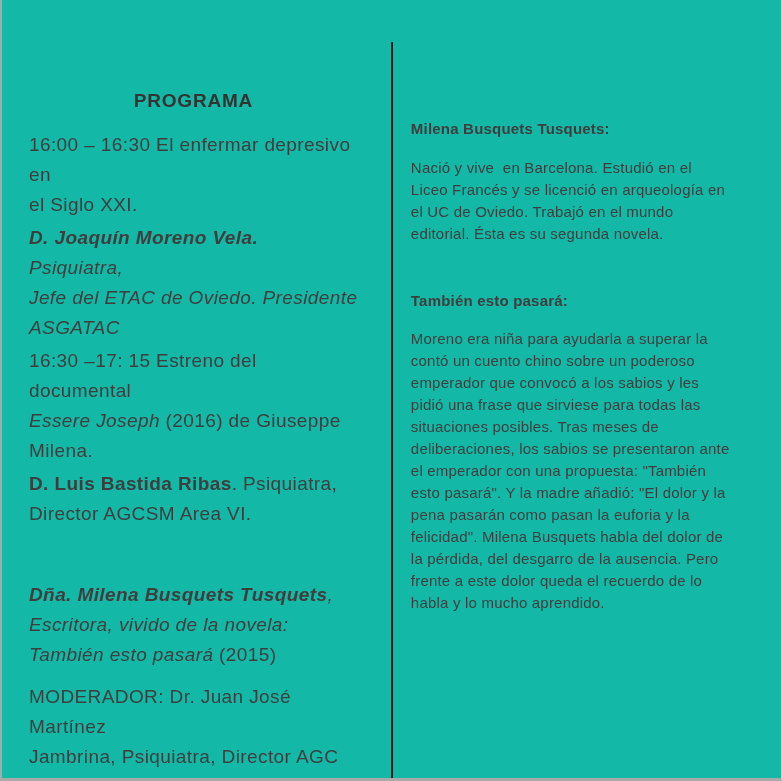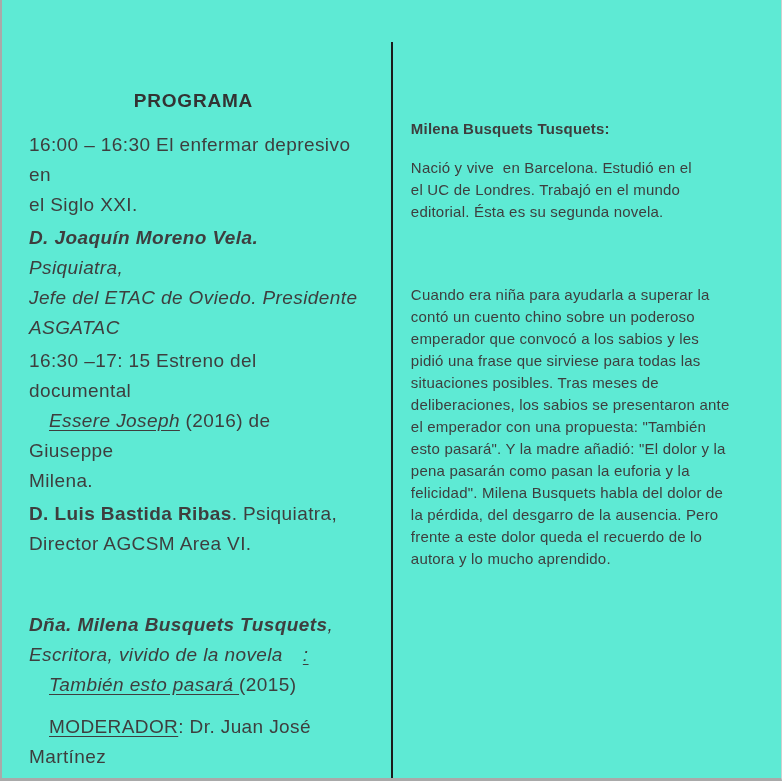--- a/index.html
+++ b/index.html
@@ -5,21 +5,21 @@
   html, body {
     margin: 0;
     padding: 0;
     background: #ffffff;
   }
   .page {
     position: relative;
     width: 782px;
     height: 781px;
     box-sizing: border-box;
-    background: #5eead4;
+    background: #14b8a6;
     border-left: 2px solid #a9a9a9;
     border-right: 1px solid #cfcfcf;
     border-bottom: 3px solid #a9a9a9;
     overflow: hidden;
     font-family: "Liberation Sans", "DejaVu Sans", sans-serif;
     color: #3e3e3e;
   }
   .columns {
     display: flex;
     width: 100%;
@@ -54,21 +54,21 @@
     text-align: center;
     letter-spacing: 0.8px;
     margin-bottom: 14px;
     color: #333333;
   }
   .col-left .block { margin-bottom: 3px; }
   .col-right .block { margin-bottom: 0; }
   .block .line { white-space: pre-wrap; }
   .b { font-weight: bold; }
   .i { font-style: italic; }
-  .u { text-decoration: underline; text-underline-offset: 3px; margin-left: 20px; }
+  .u { text-underline-offset: 3px; }
   .spacer { width: 100%; }
 </style>
 </head>
 <body>
 
 <div class="page">
   <div class="columns">
     <div class="col-left">
       <div class="doc-heading">PROGRAMA</div>
       <div id="left-blocks">
@@ -104,37 +104,41 @@
         </div>
     </div>
     <div class="col-right">
       <div id="right-blocks">
           <div class="block">
             <div class="line"><span class="b">Milena Busquets Tusquets:</span></div>
           </div>
           <div class="spacer" style="height: 17px;"></div>
           <div class="block">
             <div class="line"><span>Nació y vive  en Barcelona. Estudió en el</span></div>
-            <div class="line"><span>el UC de Londres. Trabajó en el mundo</span></div>
+            <div class="line"><span>Liceo Francés y se licenció en arqueología en</span></div>
+            <div class="line"><span>el UC de Oviedo. Trabajó en el mundo</span></div>
             <div class="line"><span>editorial. Ésta es su segunda novela.</span></div>
           </div>
           <div class="spacer" style="height: 45px;"></div>
+          <div class="block">
+            <div class="line"><span class="b">También esto pasará:</span></div>
+          </div>
           <div class="spacer" style="height: 16px;"></div>
           <div class="block">
-            <div class="line"><span>Cuando era niña para ayudarla a superar la</span></div>
+            <div class="line"><span>Moreno era niña para ayudarla a superar la</span></div>
             <div class="line"><span>contó un cuento chino sobre un poderoso</span></div>
             <div class="line"><span>emperador que convocó a los sabios y les</span></div>
             <div class="line"><span>pidió una frase que sirviese para todas las</span></div>
             <div class="line"><span>situaciones posibles. Tras meses de</span></div>
             <div class="line"><span>deliberaciones, los sabios se presentaron ante</span></div>
             <div class="line"><span>el emperador con una propuesta: "También</span></div>
             <div class="line"><span>esto pasará". Y la madre añadió: "El dolor y la</span></div>
             <div class="line"><span>pena pasarán como pasan la euforia y la</span></div>
             <div class="line"><span>felicidad". Milena Busquets habla del dolor de</span></div>
             <div class="line"><span>la pérdida, del desgarro de la ausencia. Pero</span></div>
             <div class="line"><span>frente a este dolor queda el recuerdo de lo</span></div>
-            <div class="line"><span>autora y lo mucho aprendido.</span></div>
+            <div class="line"><span>habla y lo mucho aprendido.</span></div>
           </div>
         </div>
     </div>
   </div>
   <div class="divider"></div>
 </div>
 
 </body></html>

